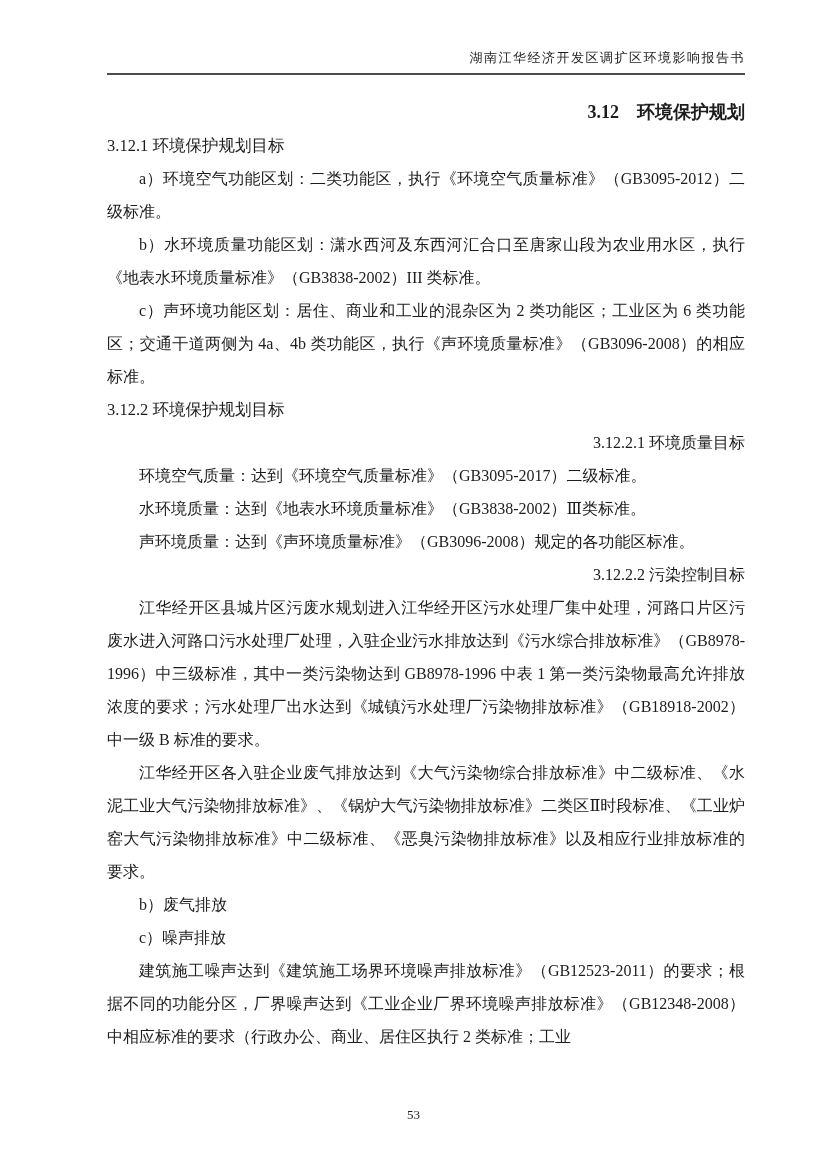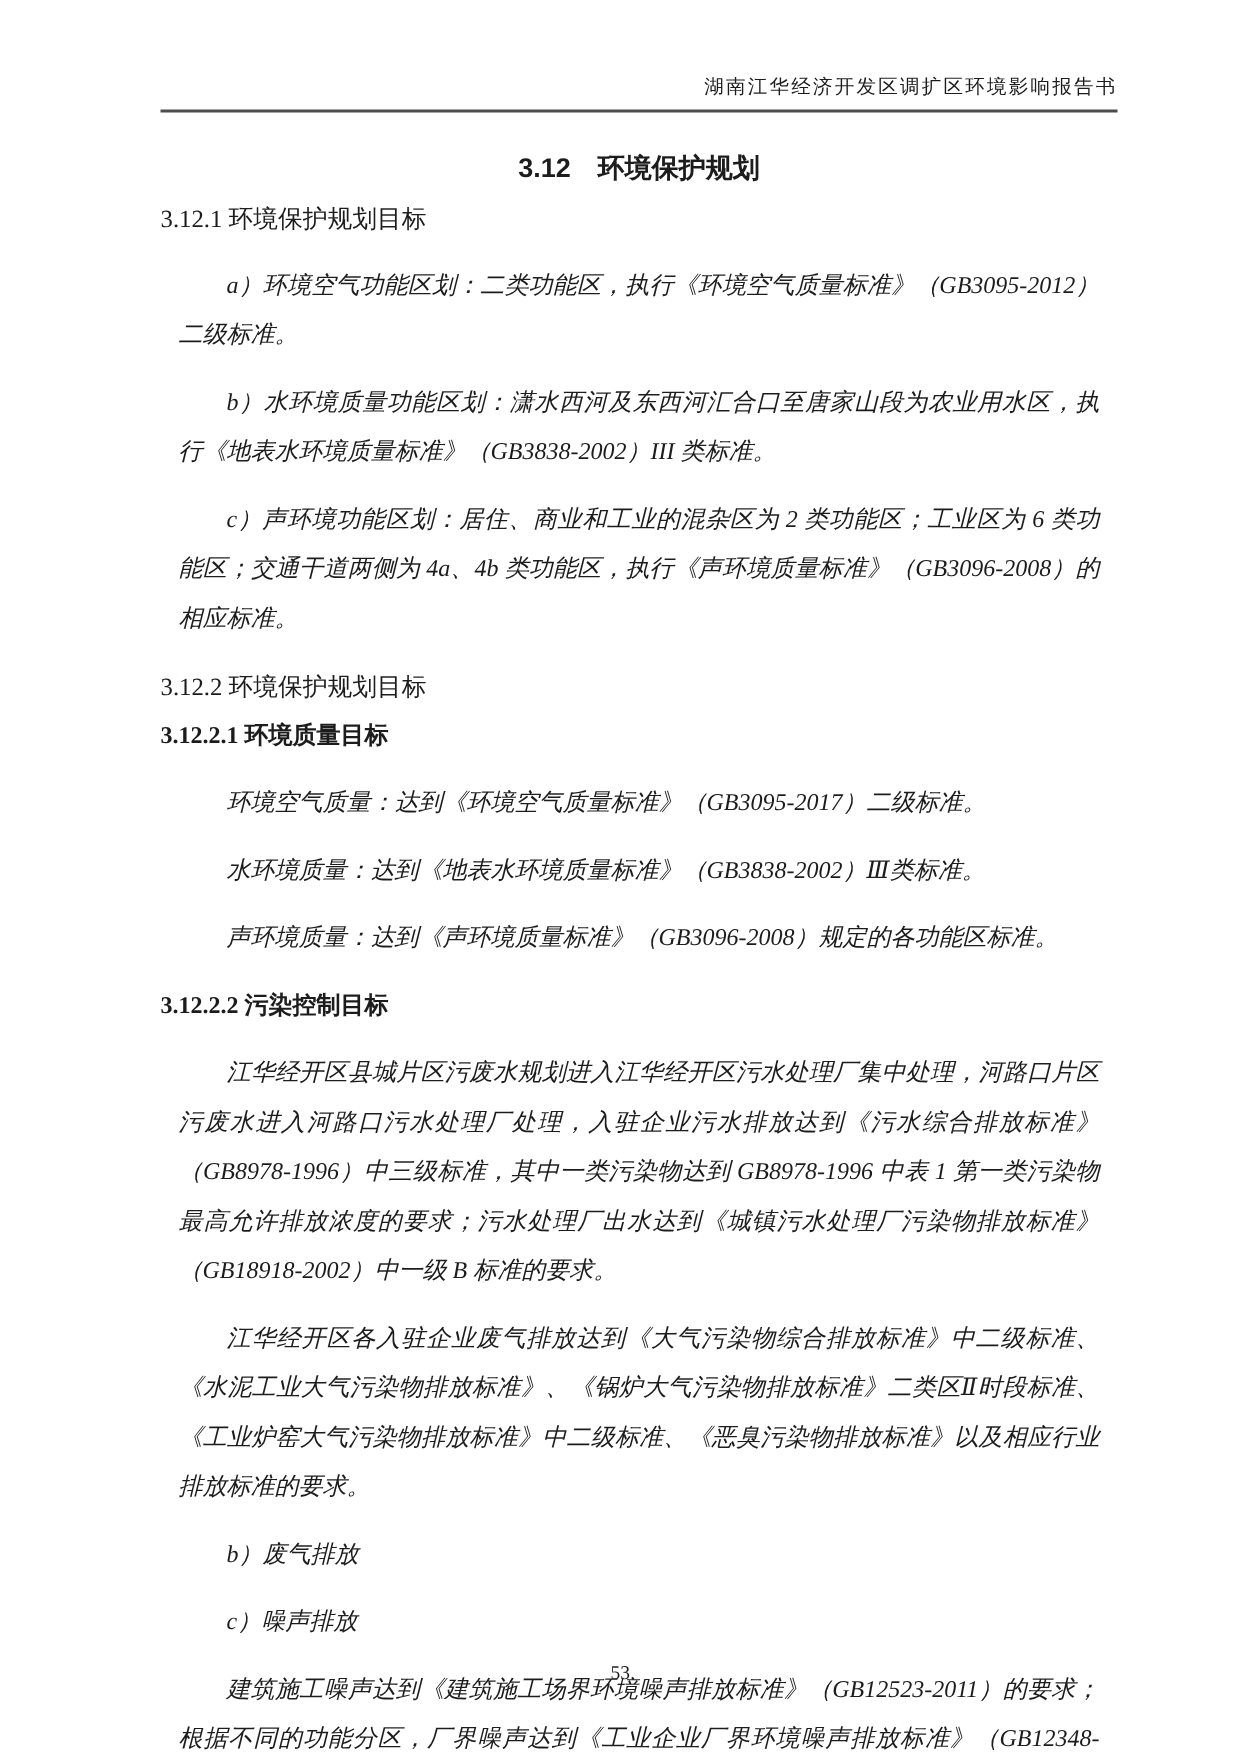--- a/index.html
+++ b/index.html
@@ -31,45 +31,44 @@
   }
   .content {
     position:absolute;
     top:96px; left:107px; right:82px;
     font-size:16px;
     line-height:33px;
     text-align:justify;
     text-justify:inter-ideograph;
   }
   .h1 {
-    font-family:Liberation Sans, sans-serif;
+    font-family:Liberation Serif, serif;
     font-weight:bold;
     font-size:18px;
     line-height:33px;
-    text-align:center;
+    text-align:right;
     margin:0;
   }
   .h2 {
     font-size:16.5px;
     font-weight:normal;
     line-height:33px;
     text-align:left;
     margin:0;
   }
   .h3 {
     font-size:16px;
-    font-weight:bold;
+    font-weight:normal;
     line-height:33px;
-    text-align:left;
+    text-align:right;
     margin:0;
   }
   .para {
-    margin:12px;
+    margin:0;
     text-indent:2em;
-    font-style:italic;
   }
   .footer {
     position:absolute;
     bottom:46px; left:0; right:0;
     text-align:center;
     font-size:13px;
   }
 </style>
 </head>
 <body>

